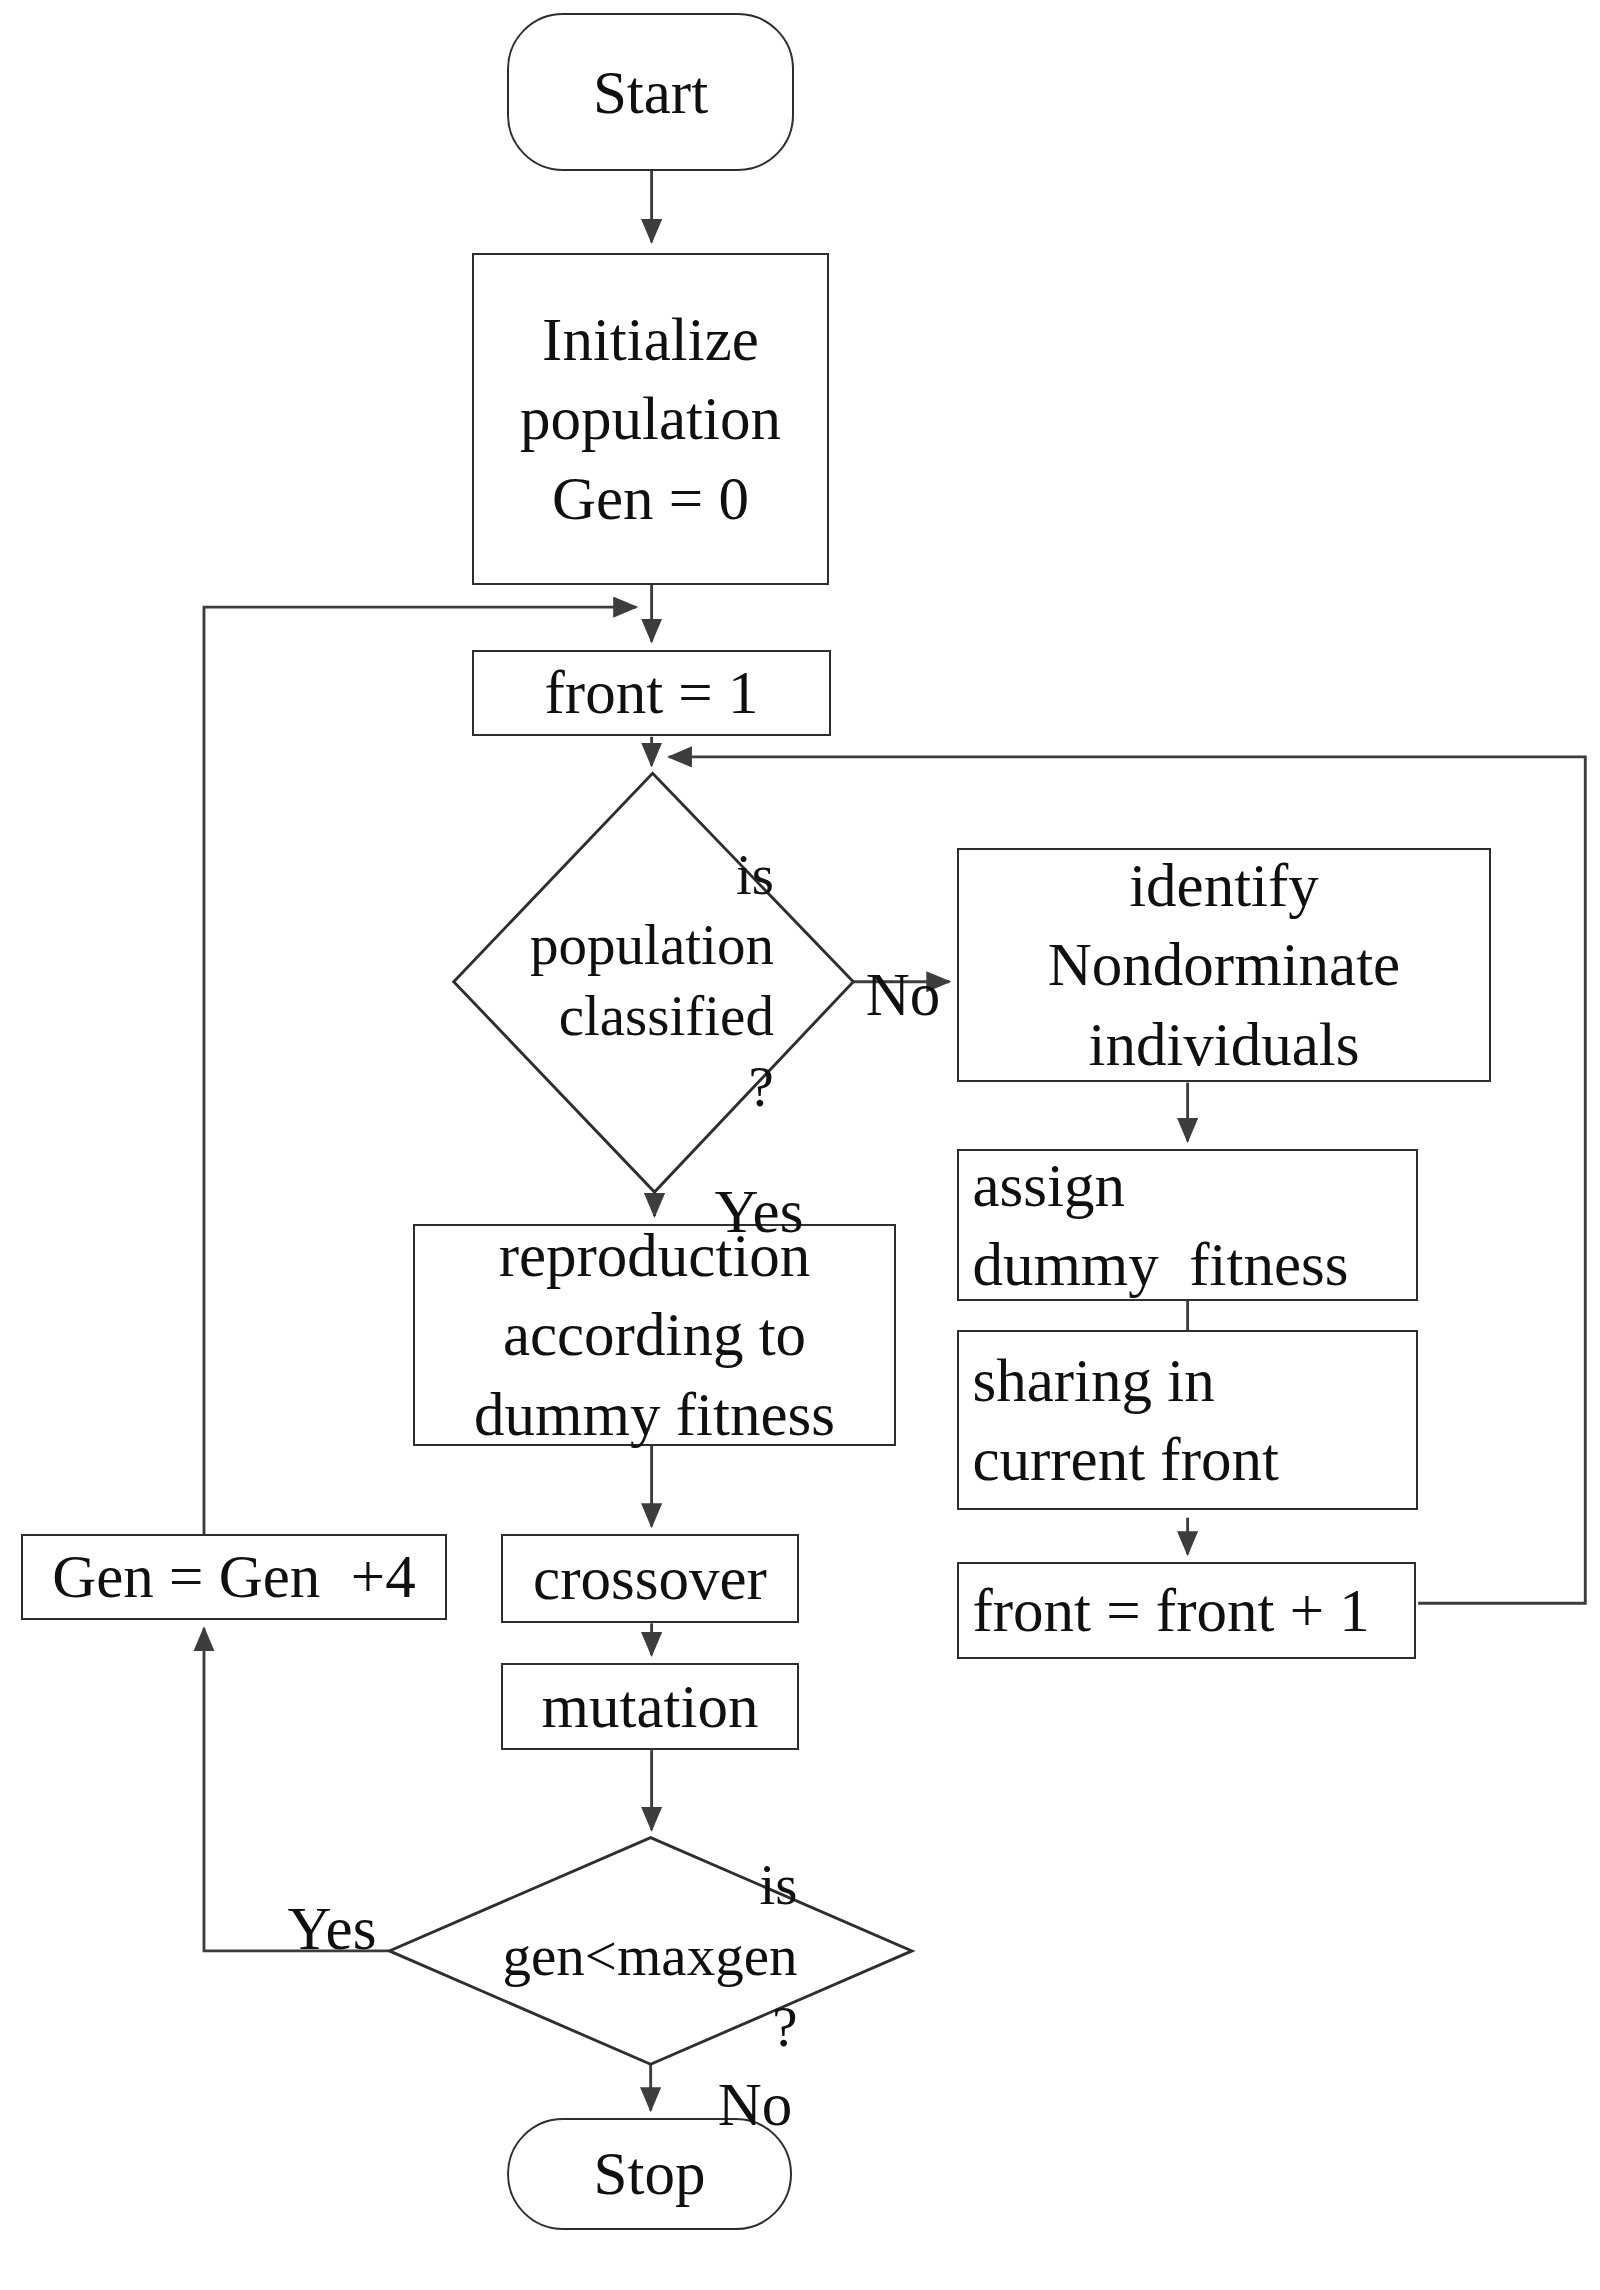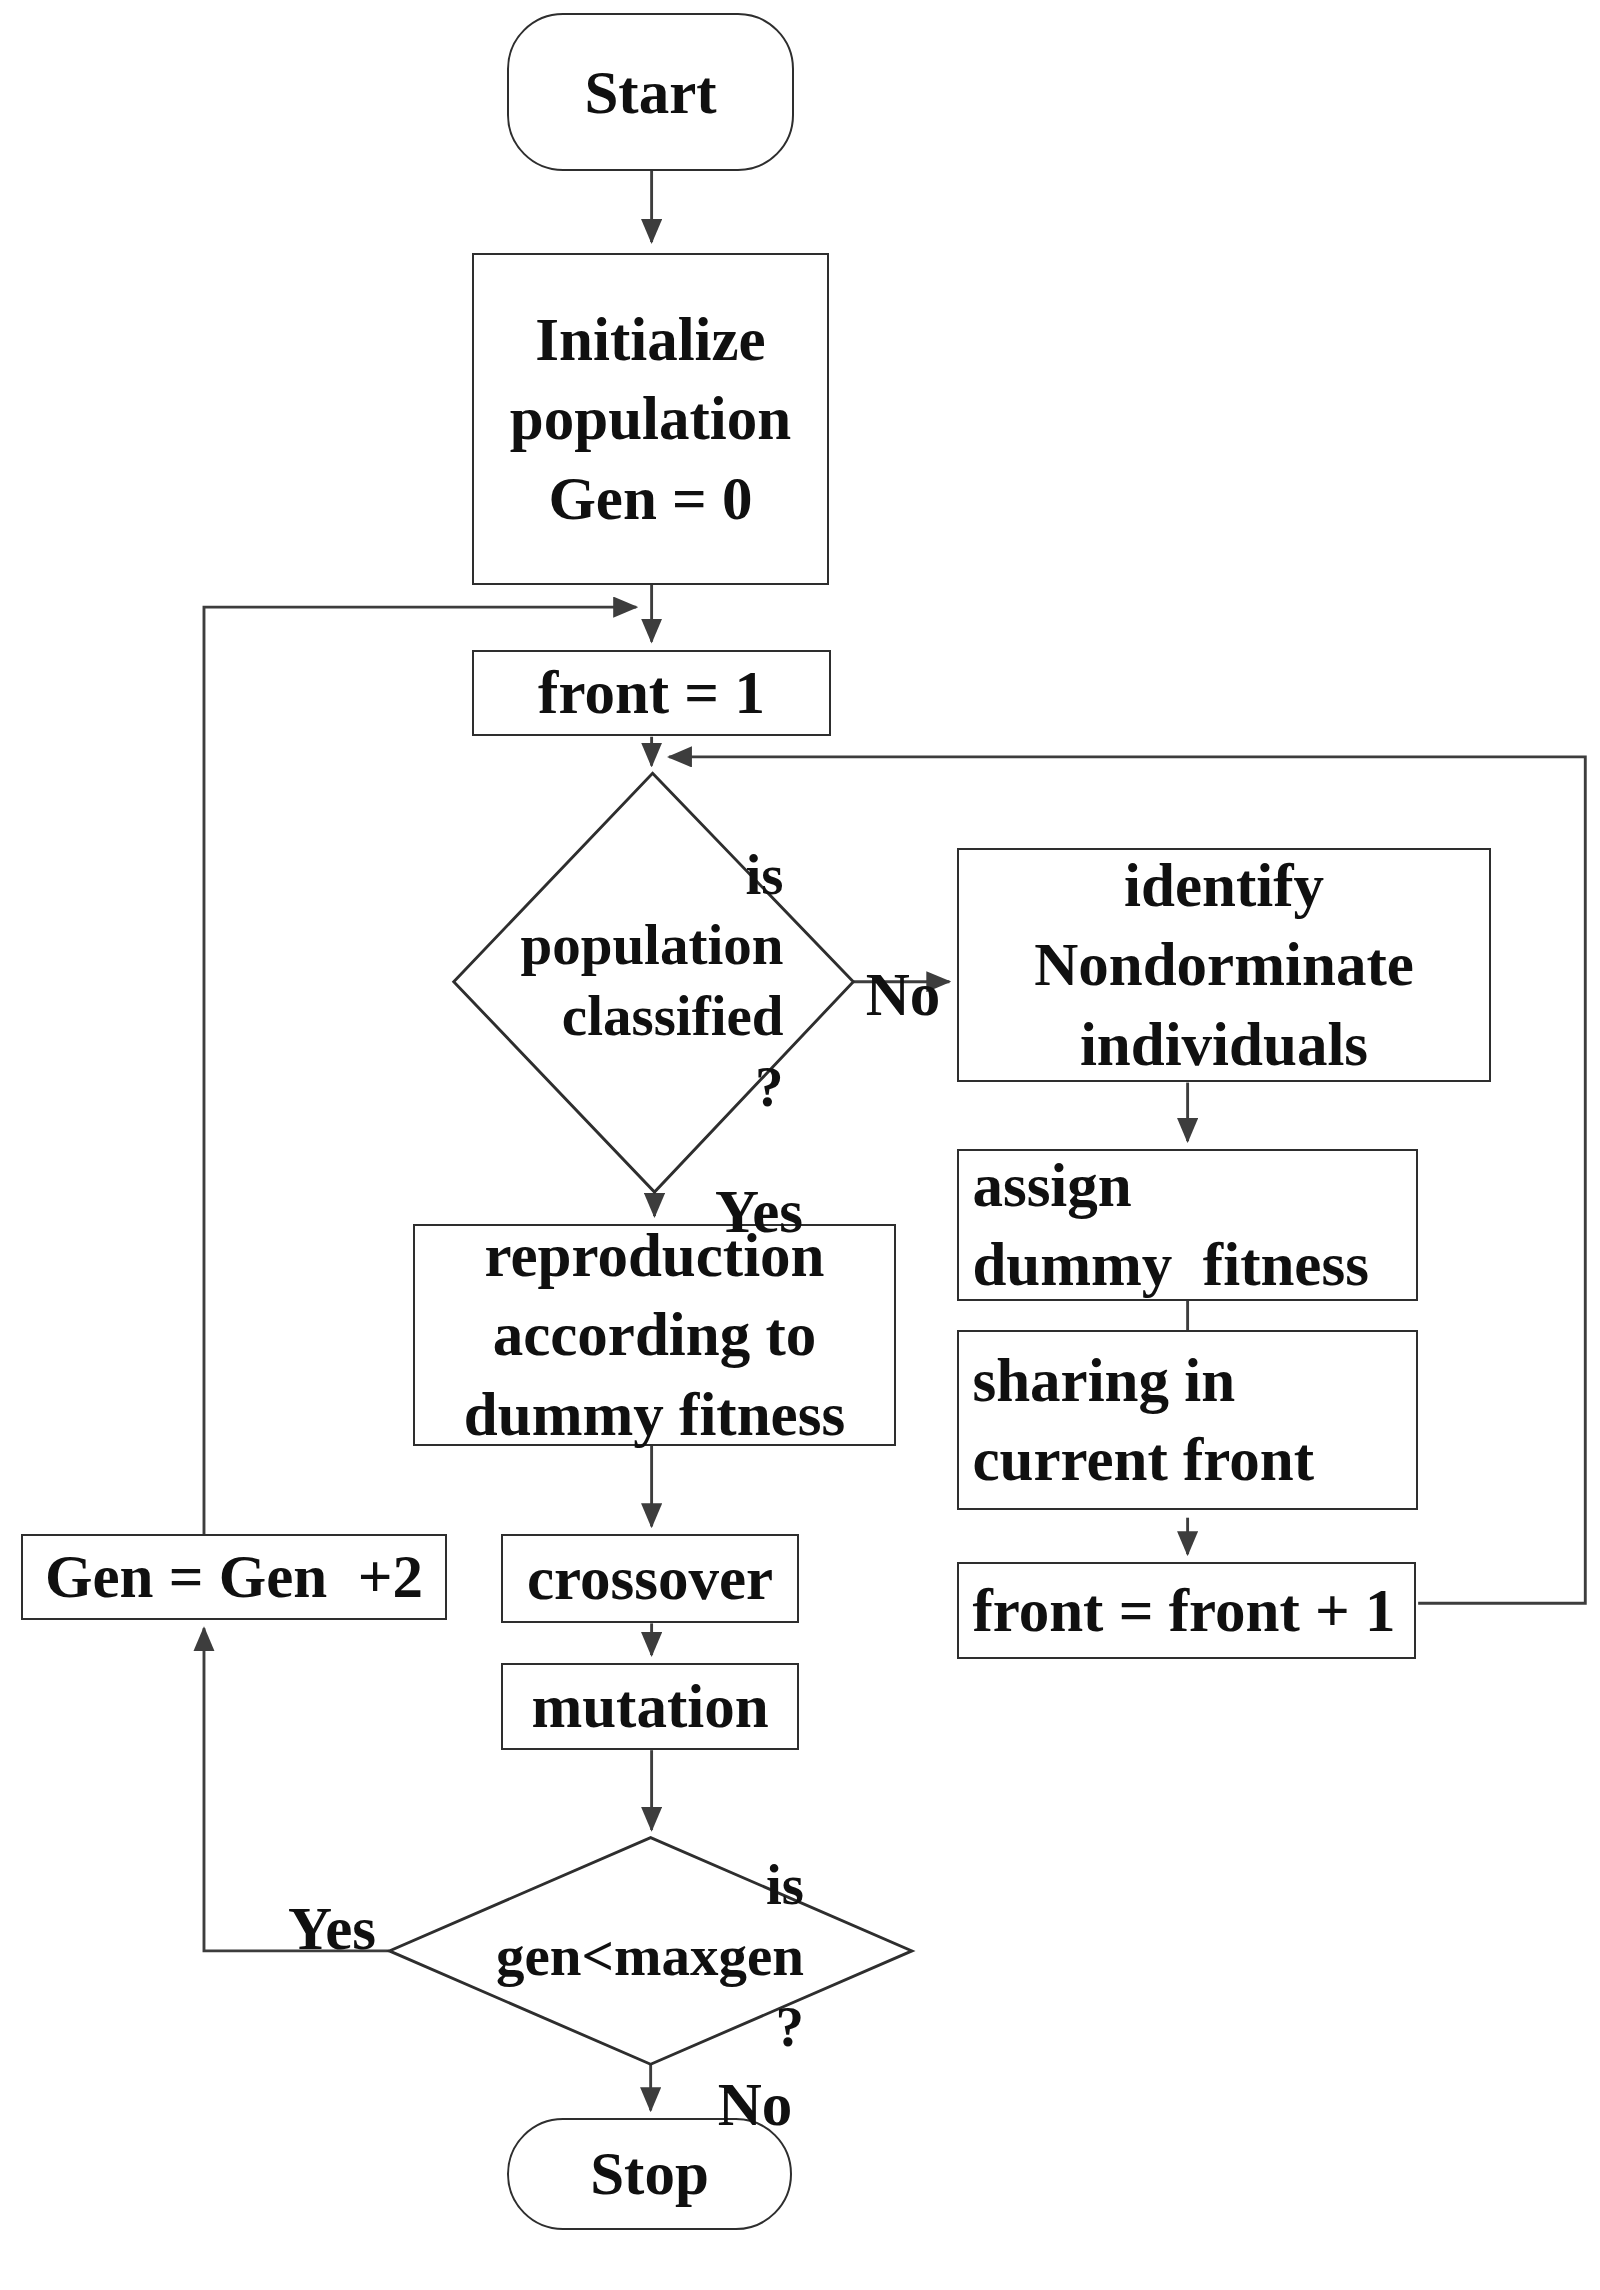--- a/index.html
+++ b/index.html
@@ -4,21 +4,20 @@
 <title>Flowchart</title>
 <style>
   html,body{margin:0;padding:0;background:#ffffff;}
   #canvas{
     position:relative;
     width:1601px;height:2290px;
     background:#ffffff;
     font-family:"Liberation Serif","DejaVu Serif",serif;
     color:#101010;
     overflow:hidden;
-    font-weight:bold;
   }
   #wires{position:absolute;left:0;top:0;width:1601px;height:2290px;}
   .node{
     position:absolute;box-sizing:border-box;
     border:2.9px solid #2e2e2e;background:#ffffff;
     display:flex;align-items:center;justify-content:center;
     text-align:center;white-space:pre-wrap;
     font-size:61px;line-height:1.3;color:#101010;
   }
   .pill{border-radius:56px;}
@@ -98,21 +97,21 @@
   <div class="node leftalign" style="left:957px;top:1562px;width:459px;height:97px;">front = front + 1</div>
 
   <div class="node" style="left:413px;top:1224px;width:483px;height:222px;">reproduction
 according to
 dummy fitness</div>
 
   <div class="node" style="left:501px;top:1534px;width:298px;height:89px;">crossover</div>
 
   <div class="node" style="left:501px;top:1663px;width:298px;height:87px;">mutation</div>
 
-  <div class="node" style="left:21px;top:1534px;width:426px;height:86px;">Gen = Gen  +2</div>
+  <div class="node" style="left:21px;top:1534px;width:426px;height:86px;">Gen = Gen  +4</div>
 
   <div class="dtext" style="left:410px;top:1842px;width:480px;height:229px;">is
 gen&lt;maxgen
 ?</div>
 
   <div class="node pill" style="left:507px;top:2118px;width:285px;height:112px;">Stop</div>
 
   <div class="elabel" style="left:850px;top:934px;width:106px;">No</div>
 
   <div class="elabel" style="left:704px;top:1151px;width:110px;">Yes</div>

